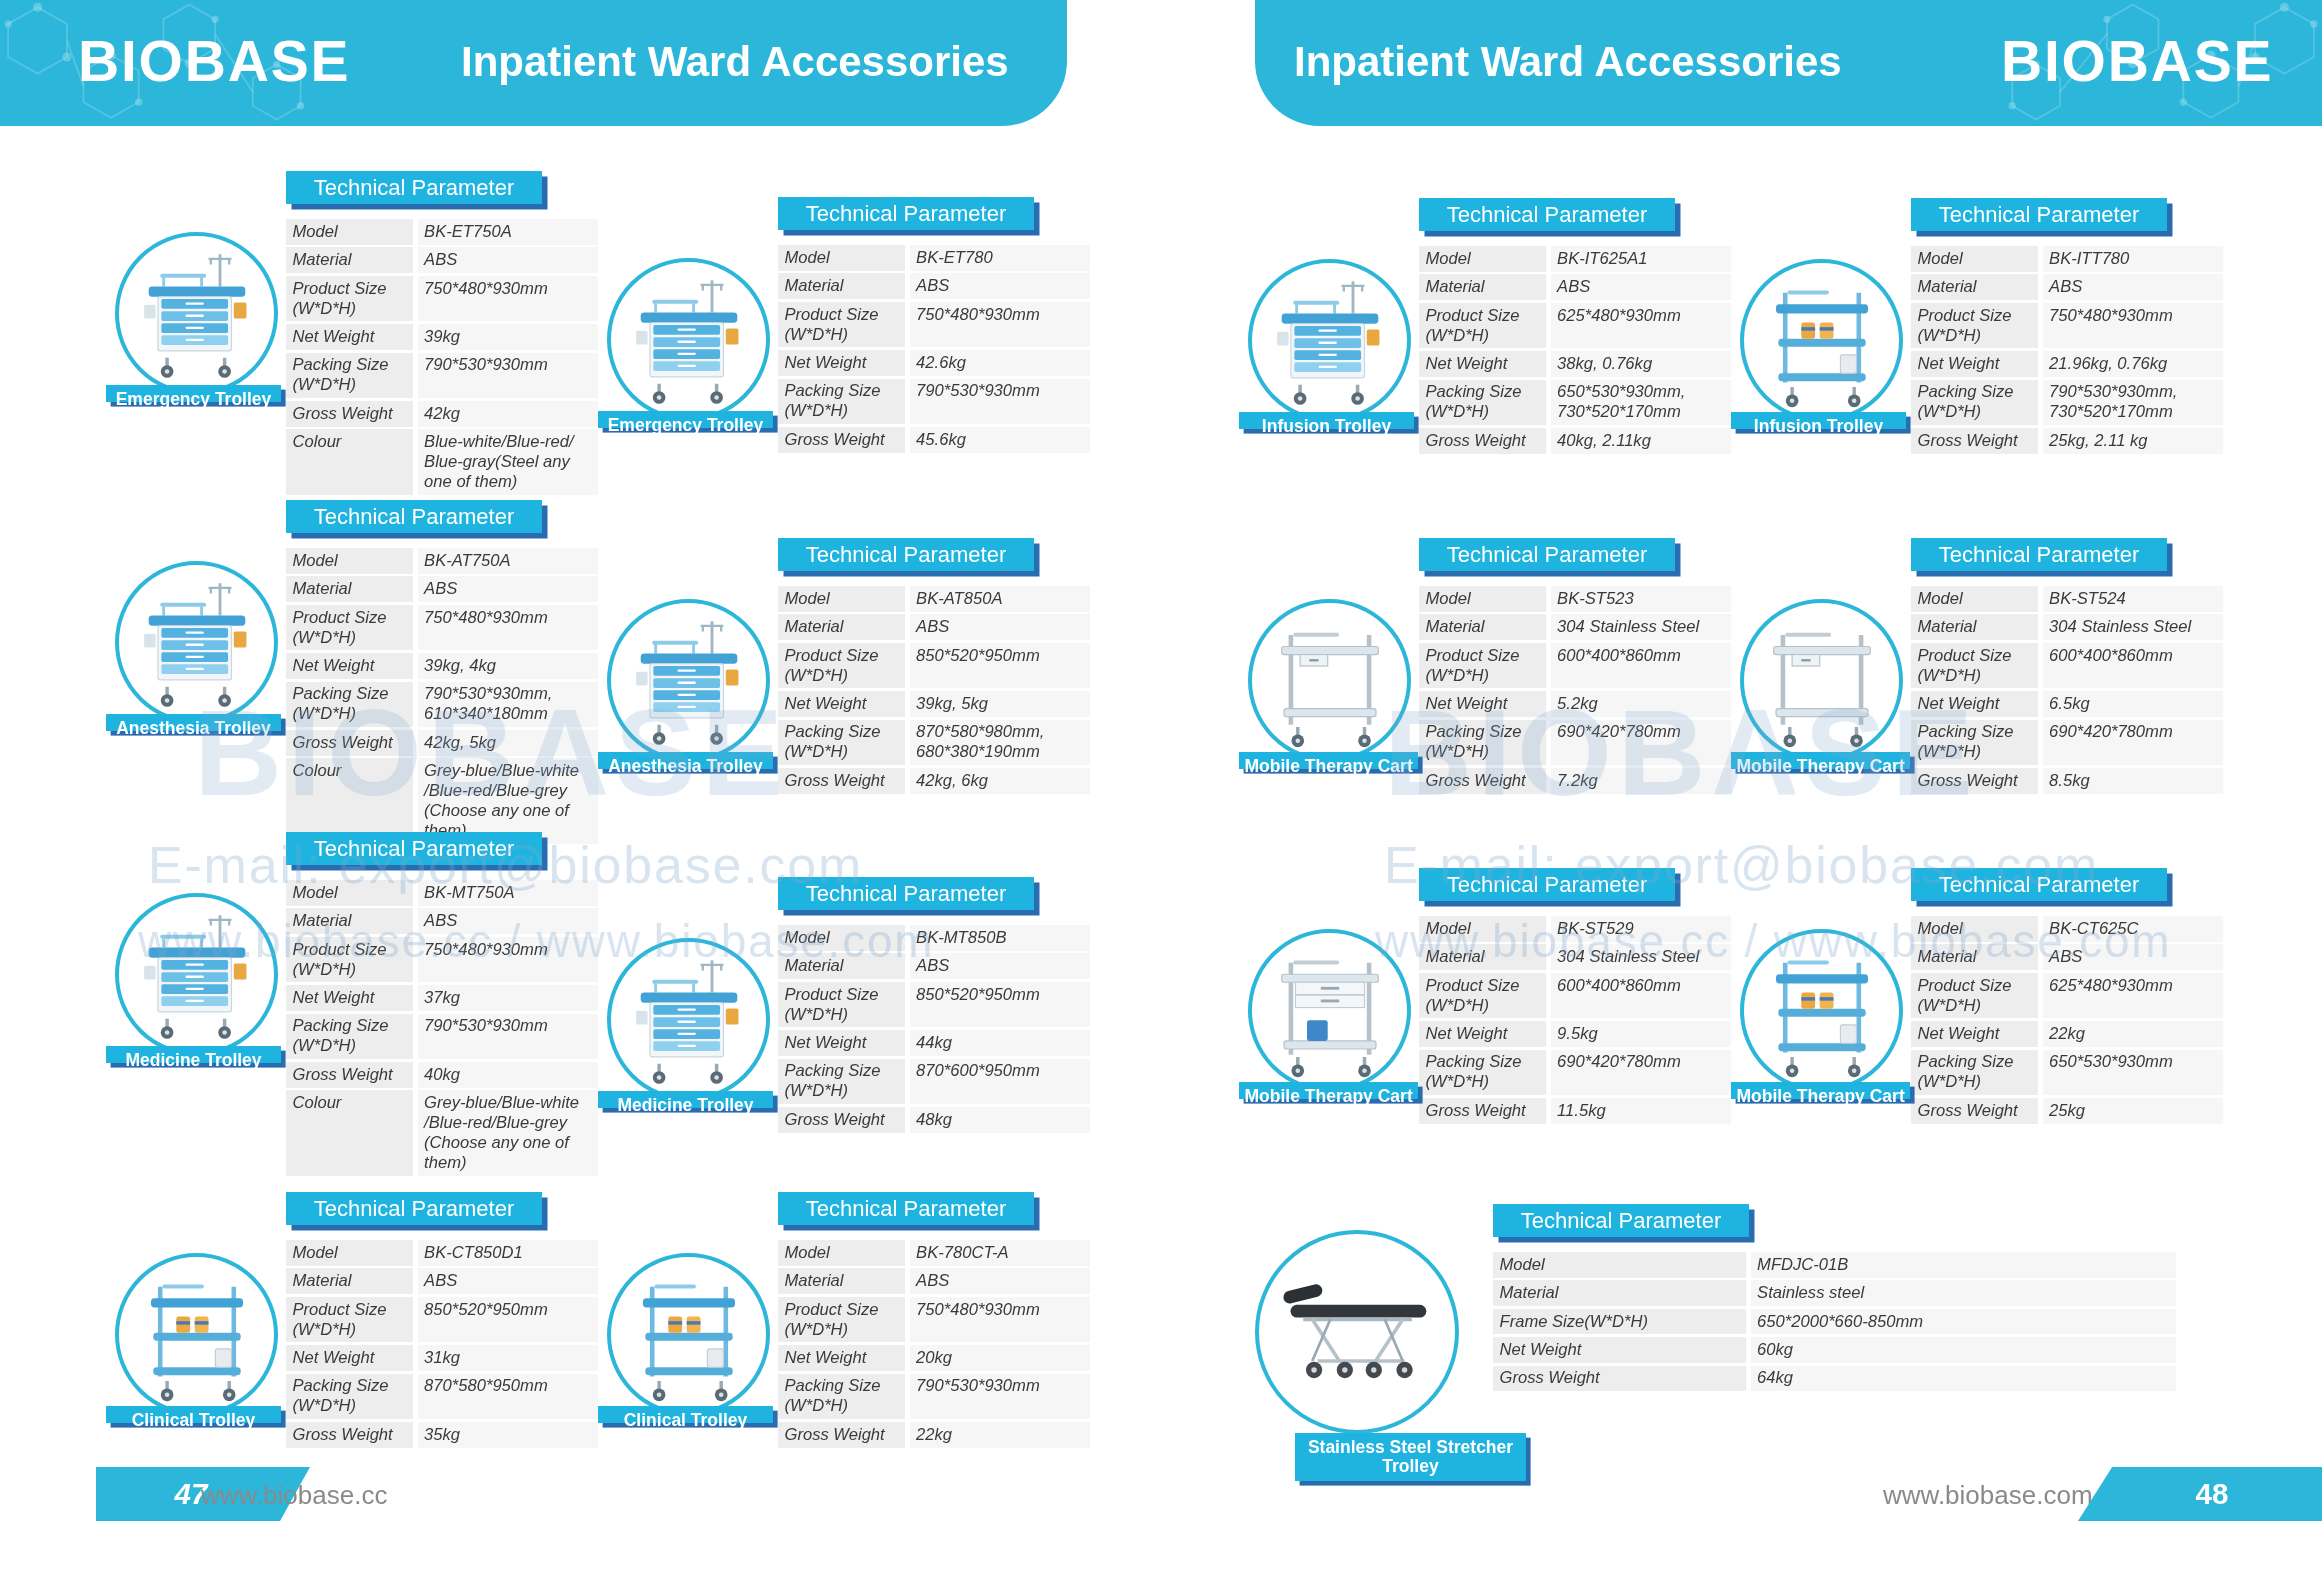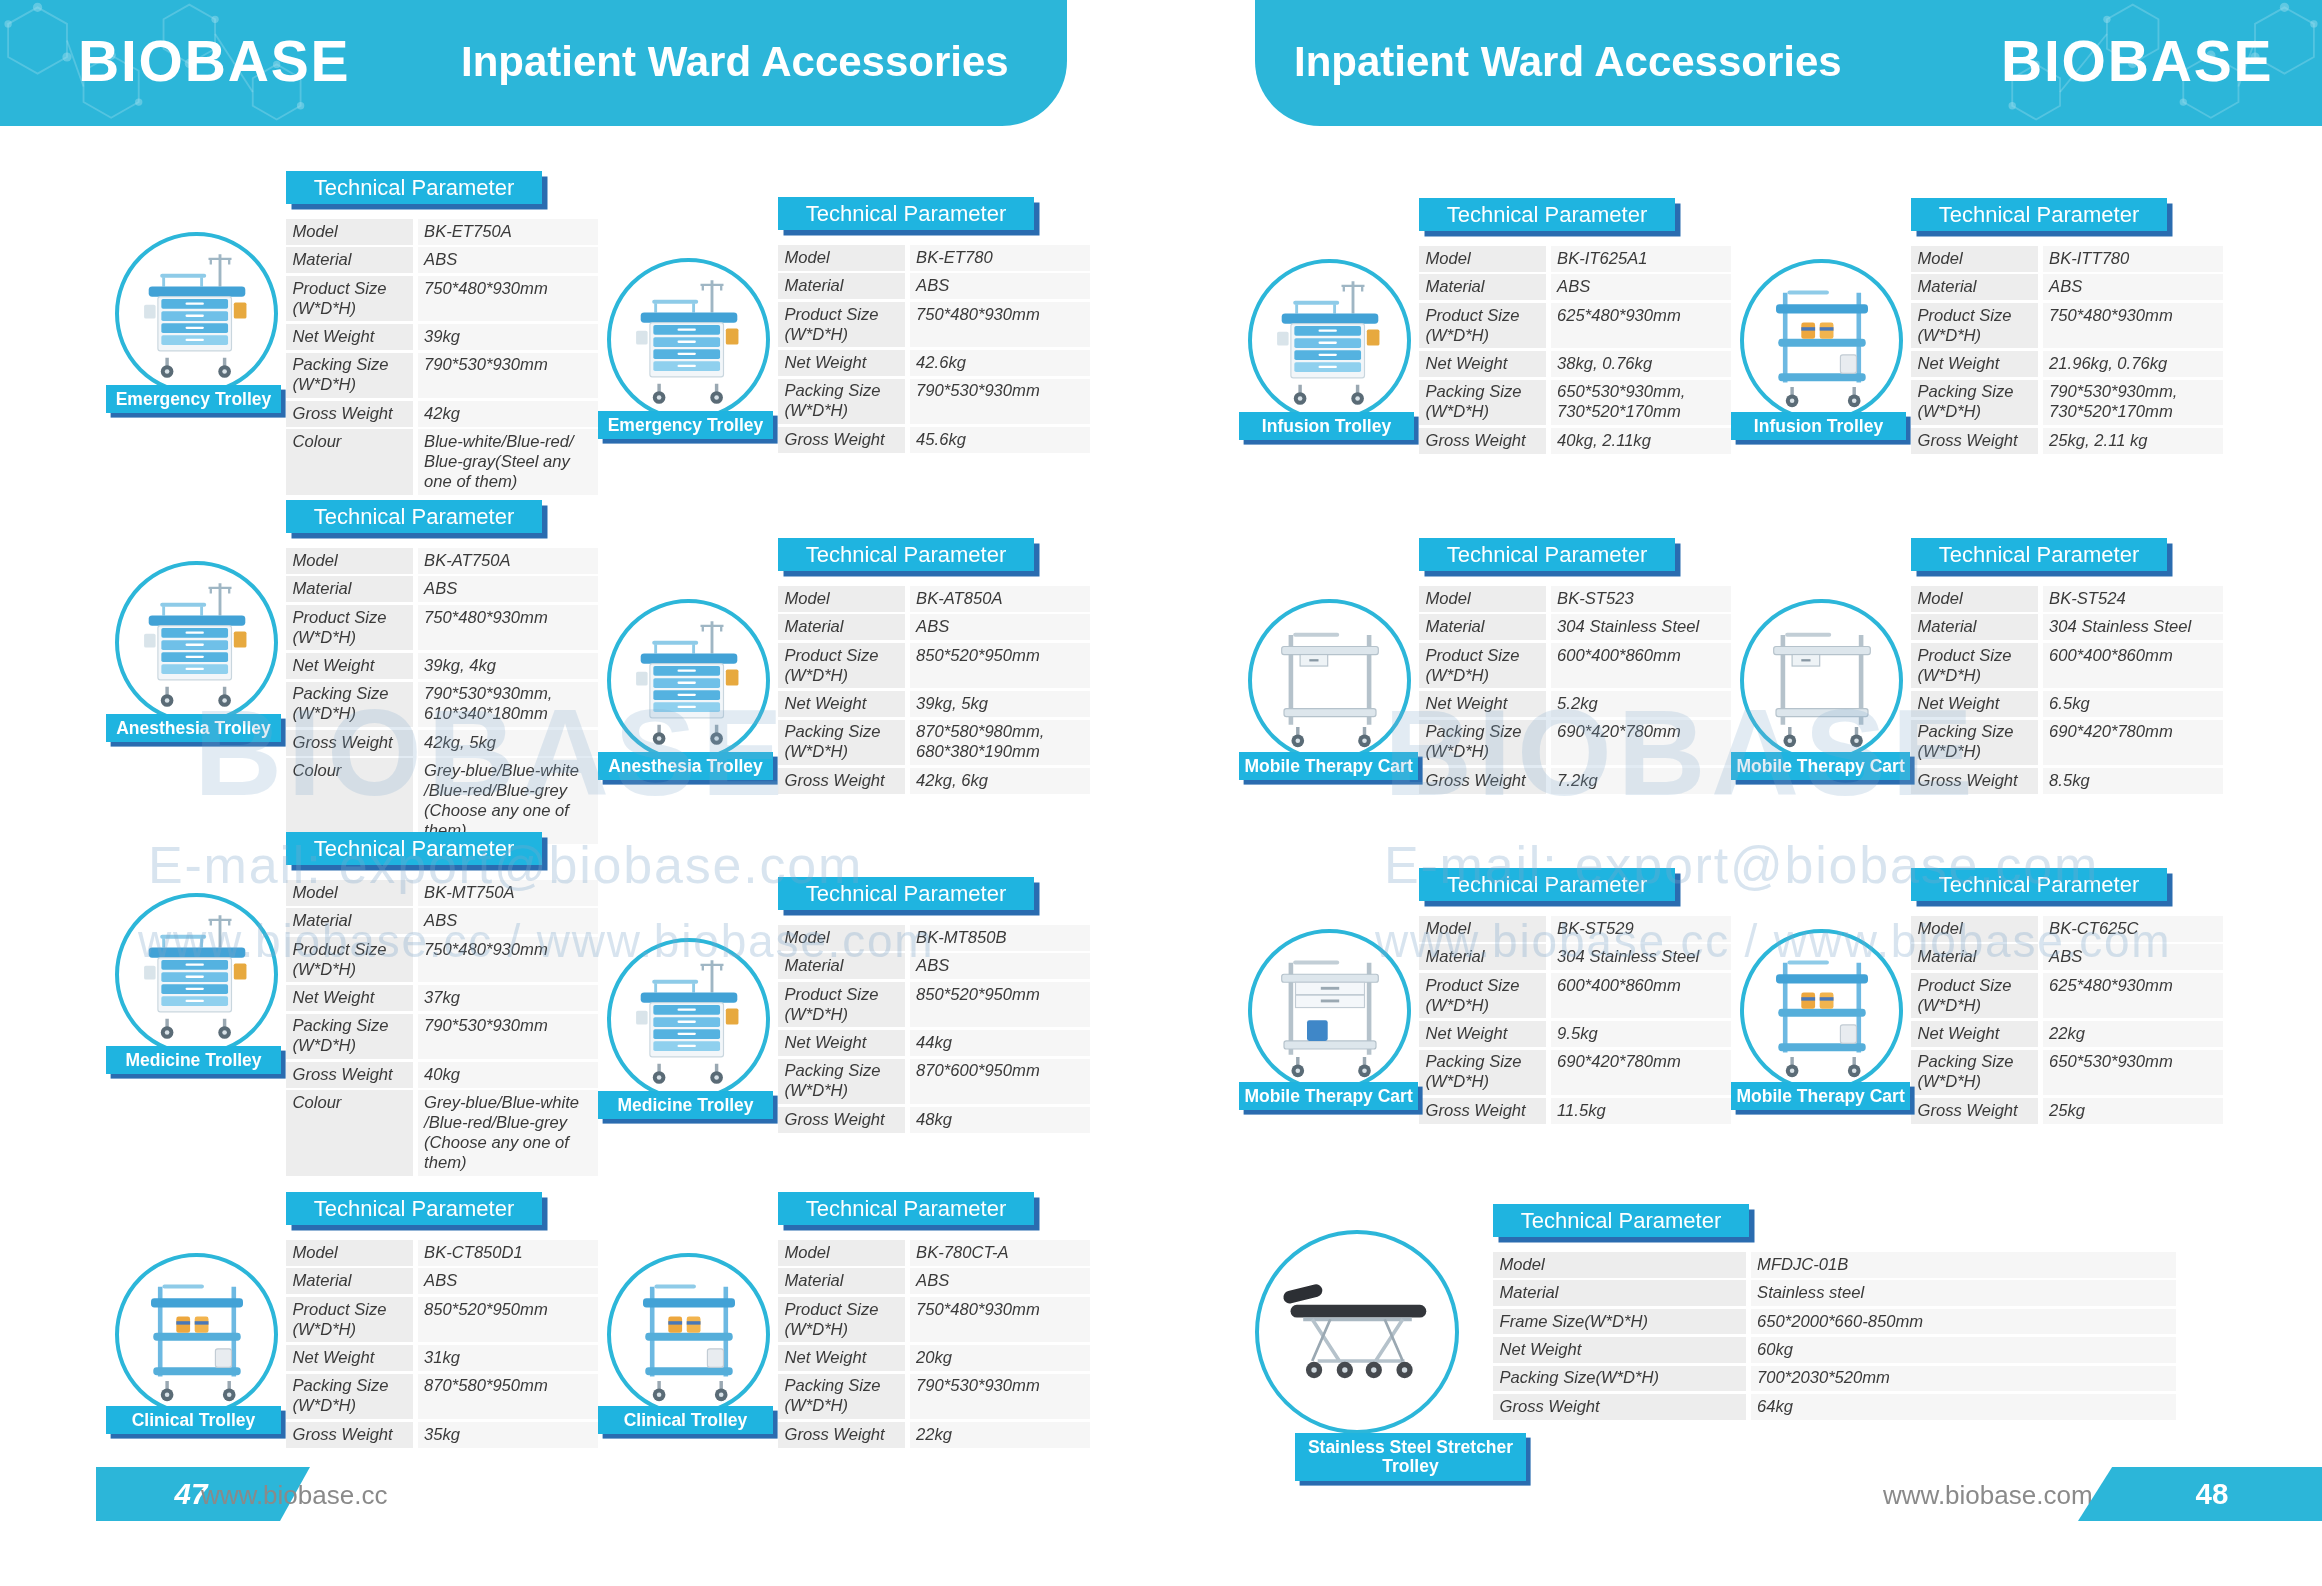--- a/index.html
+++ b/index.html
@@ -33,21 +33,21 @@
     box-shadow:5.5px 5.5px 0 #2a6cb0;white-space:nowrap;
   }
   .photo-circle{
     position:absolute;left:9.2px;top:61px;width:155px;height:155px;border-radius:50%;
     border:4.6px solid #2cb6d9;background:#ffffff;display:flex;align-items:center;justify-content:center;
     overflow:hidden;
   }
   .photo-circle svg{width:138px;height:138px;}
   .ribbon{
     position:absolute;left:0;top:214px;min-width:164px;max-width:222px;padding:0 5.5px;
-    height:28px;line-height:28px;background:#1fb4e0;color:#ffffff;font-weight:bold;
+    height:17px;line-height:28px;background:#1fb4e0;color:#ffffff;font-weight:bold;
     font-size:17.5px;text-align:center;box-shadow:4.6px 4.6px 0 #2a6cb0;white-space:nowrap;z-index:3;
   }
   .spec-table{position:absolute;left:180px;top:48px;width:312px;font-style:italic;}
   .trow{display:flex;margin-bottom:2.8px;}
   .tcell{padding:2.8px 6.5px;font-size:16.6px;line-height:20px;white-space:pre-line;}
   .tkey{width:114px;background:#ededed;flex:none;}
   .tval{flex:1;background:#f6f6f6;margin-left:4.6px;}
   
   .product-block.wide{width:918px;}
   .product-block.wide .tp-btn{left:238px;}
@@ -958,24 +958,20 @@
           </div>
           <div class="trow">
             <div class="tcell tkey">Frame Size(W*D*H)</div>
             <div class="tcell tval">650*2000*660-850mm</div>
           </div>
           <div class="trow">
             <div class="tcell tkey">Net Weight</div>
             <div class="tcell tval">60kg</div>
           </div>
           <div class="trow">
-            <div class="tcell tkey">Packing Size(W*D*H)</div>
-            <div class="tcell tval">700*2030*520mm</div>
-          </div>
-          <div class="trow">
             <div class="tcell tkey">Gross Weight</div>
             <div class="tcell tval">64kg</div>
           </div>
         </div>
   </div>
     </div>
 
   <div class="wm wm-big" style="left:194px;top:683px;">BIOBASE</div>
   <div class="wm wm-mid" style="left:148px;top:835px;">E-mail: export@biobase.com</div>
   <div class="wm wm-small" style="left:138px;top:914px;">www.biobase.cc / www.biobase.com</div>

